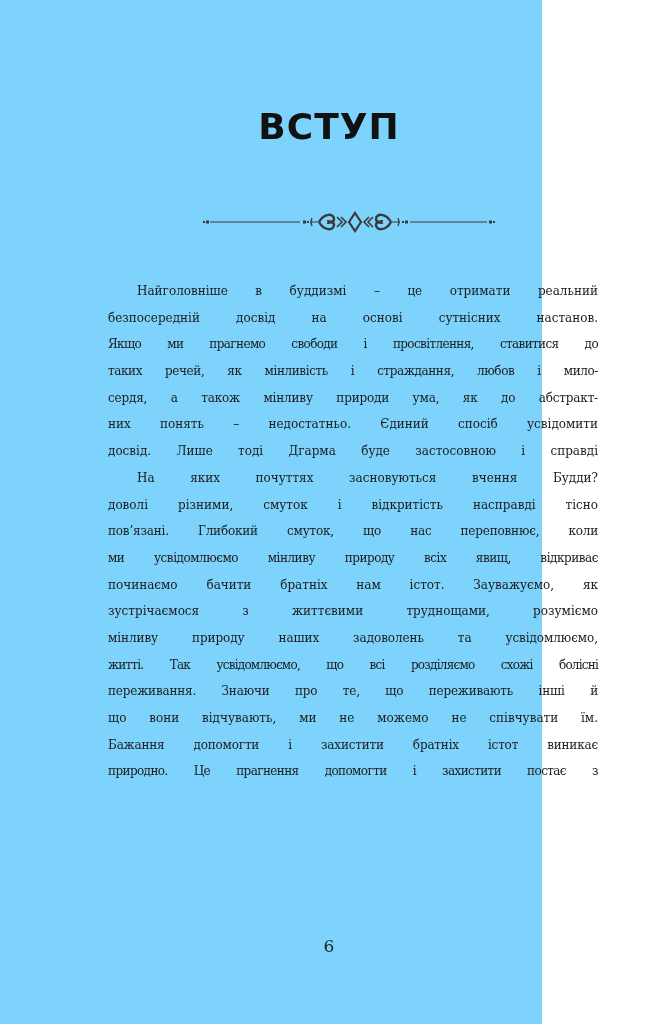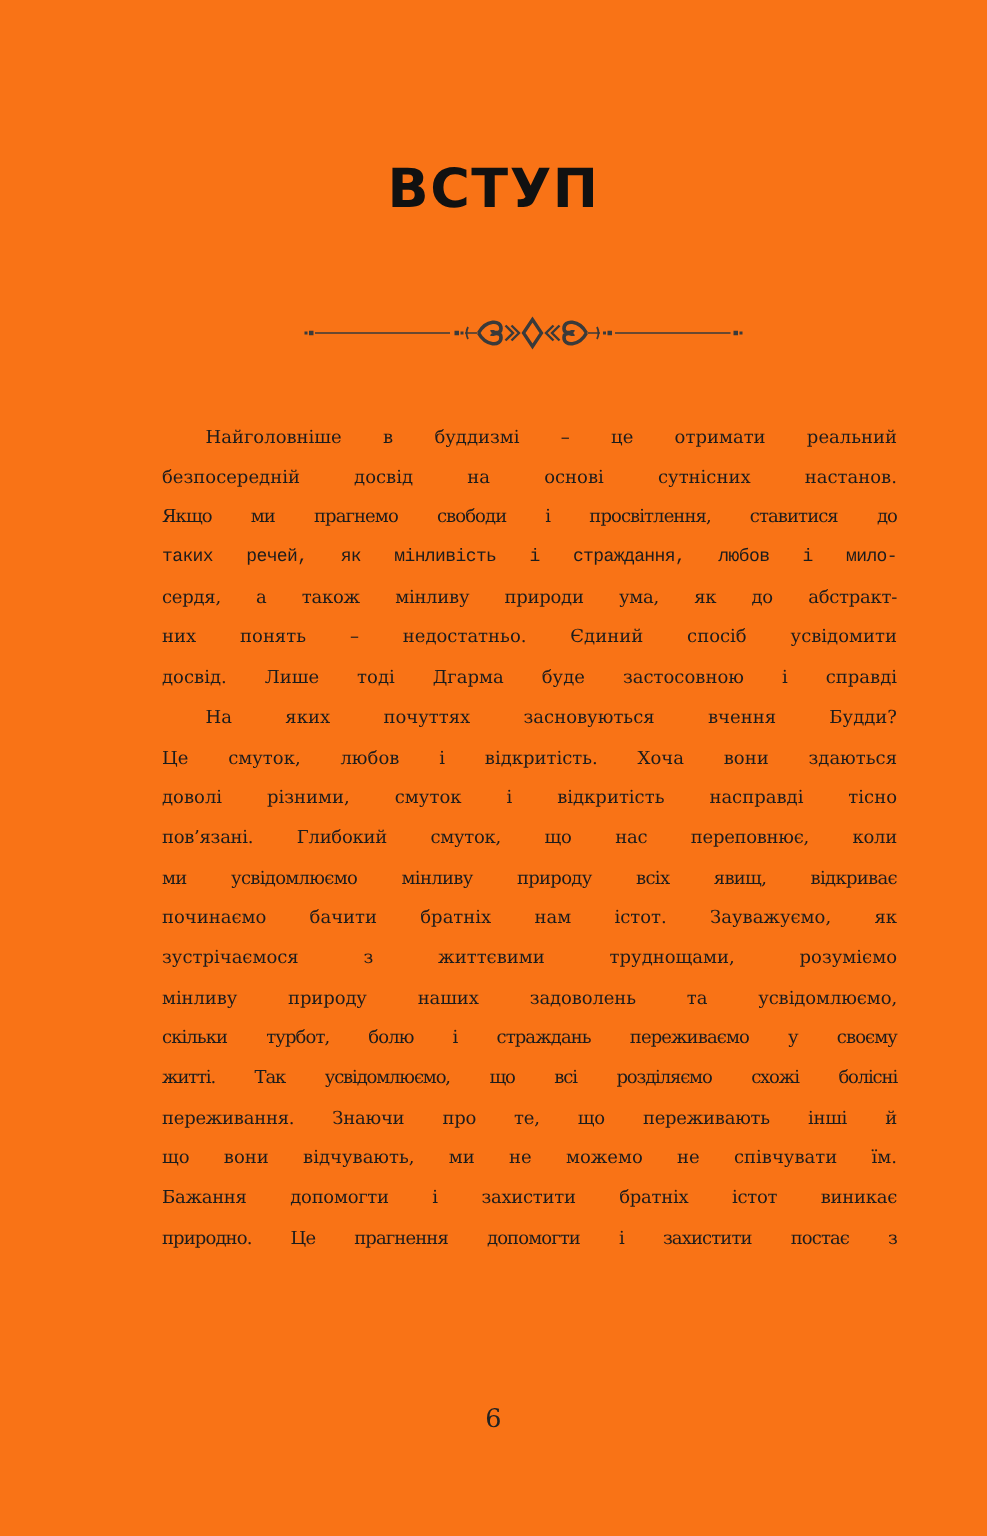--- a/index.html
+++ b/index.html
@@ -10,23 +10,23 @@
     body {
       width: 658px;
       height: 1024px;
       position: relative;
       overflow: hidden;
       color: #1a1a1a;
     }
     .page {
       position: absolute;
       left: 0; top: 0;
-      width: 658px;
+      width: 542px;
       height: 1024px;
-      background: #f97316;
+      background: #7dd3fc;
     }
     .title {
       position: absolute;
       top: 106px;
       left: 0;
       width: 658px;
       text-align: center;
       font-family: "DejaVu Sans", sans-serif;
       font-weight: bold;
       font-size: 36px;
@@ -115,35 +115,33 @@
       <rect x="289" y="11.5" width="3" height="3" stroke="none"></rect>
       <rect x="293" y="12" width="2" height="2" stroke="none"></rect>
     </g>
   </svg>
 
   <div class="body-text">
     <div>
       <span class="line indent" style="white-space: nowrap;">Найголовніше в буддизмі – це отримати реальний</span>
       <span class="line" style="white-space: nowrap;">безпосередній досвід на основі сутнісних настанов.</span>
       <span class="line" style="white-space: nowrap; letter-spacing: -0.617188px;">Якщо ми прагнемо свободи і просвітлення, ставитися до</span>
-      <span class="line" style="white-space: nowrap; letter-spacing: -0.397995px; font-family: Liberation Mono, monospace;">таких речей, як мінливість і страждання, любов і мило-</span>
+      <span class="line" style="white-space: nowrap; letter-spacing: -0.397995px;">таких речей, як мінливість і страждання, любов і мило-</span>
       <span class="line" style="white-space: nowrap; letter-spacing: -0.173407px;">сердя, а також мінливу природи ума, як до абстракт-</span>
       <span class="line" style="white-space: nowrap;">них понять – недостатньо. Єдиний спосіб усвідомити</span>
       <span class="line" style="white-space: nowrap;">досвід. Лише тоді Дгарма буде застосовною і справді</span>
     </div>
     <div>
       <span class="line indent" style="white-space: nowrap;">На яких почуттях засновуються вчення Будди?</span>
-      <span class="line" style="white-space: nowrap;">Це смуток, любов і відкритість. Хоча вони здаються</span>
       <span class="line" style="white-space: nowrap;">доволі різними, смуток і відкритість насправді тісно</span>
       <span class="line" style="white-space: nowrap; letter-spacing: -0.19px;">пов’язані. Глибокий смуток, що нас переповнює, коли</span>
       <span class="line" style="white-space: nowrap; letter-spacing: -0.464461px;">ми усвідомлюємо мінливу природу всіх явищ, відкриває</span>
       <span class="line" style="white-space: nowrap;">починаємо бачити братніх нам істот. Зауважуємо, як</span>
       <span class="line" style="white-space: nowrap;">зустрічаємося з життєвими труднощами, розуміємо</span>
       <span class="line" style="white-space: nowrap; letter-spacing: -0.0709635px;">мінливу природу наших задоволень та усвідомлюємо,</span>
-      <span class="line" style="white-space: nowrap; letter-spacing: -0.612079px;">скільки турбот, болю і страждань переживаємо у своєму</span>
       <span class="line" style="white-space: nowrap; letter-spacing: -0.771591px;">житті. Так усвідомлюємо, що всі розділяємо схожі болісні</span>
       <span class="line" style="white-space: nowrap; letter-spacing: -0.173828px;">переживання. Знаючи про те, що переживають інші й</span>
       <span class="line" style="white-space: nowrap;">що вони відчувають, ми не можемо не співчувати їм.</span>
       <span class="line" style="white-space: nowrap; letter-spacing: -0.186562px;">Бажання допомогти і захистити братніх істот виникає</span>
       <span class="line" style="white-space: nowrap; letter-spacing: -0.59345px;">природно. Це прагнення допомогти і захистити постає з</span>
     </div>
   </div>
 
   <div class="page-number">6</div>
 </div>

